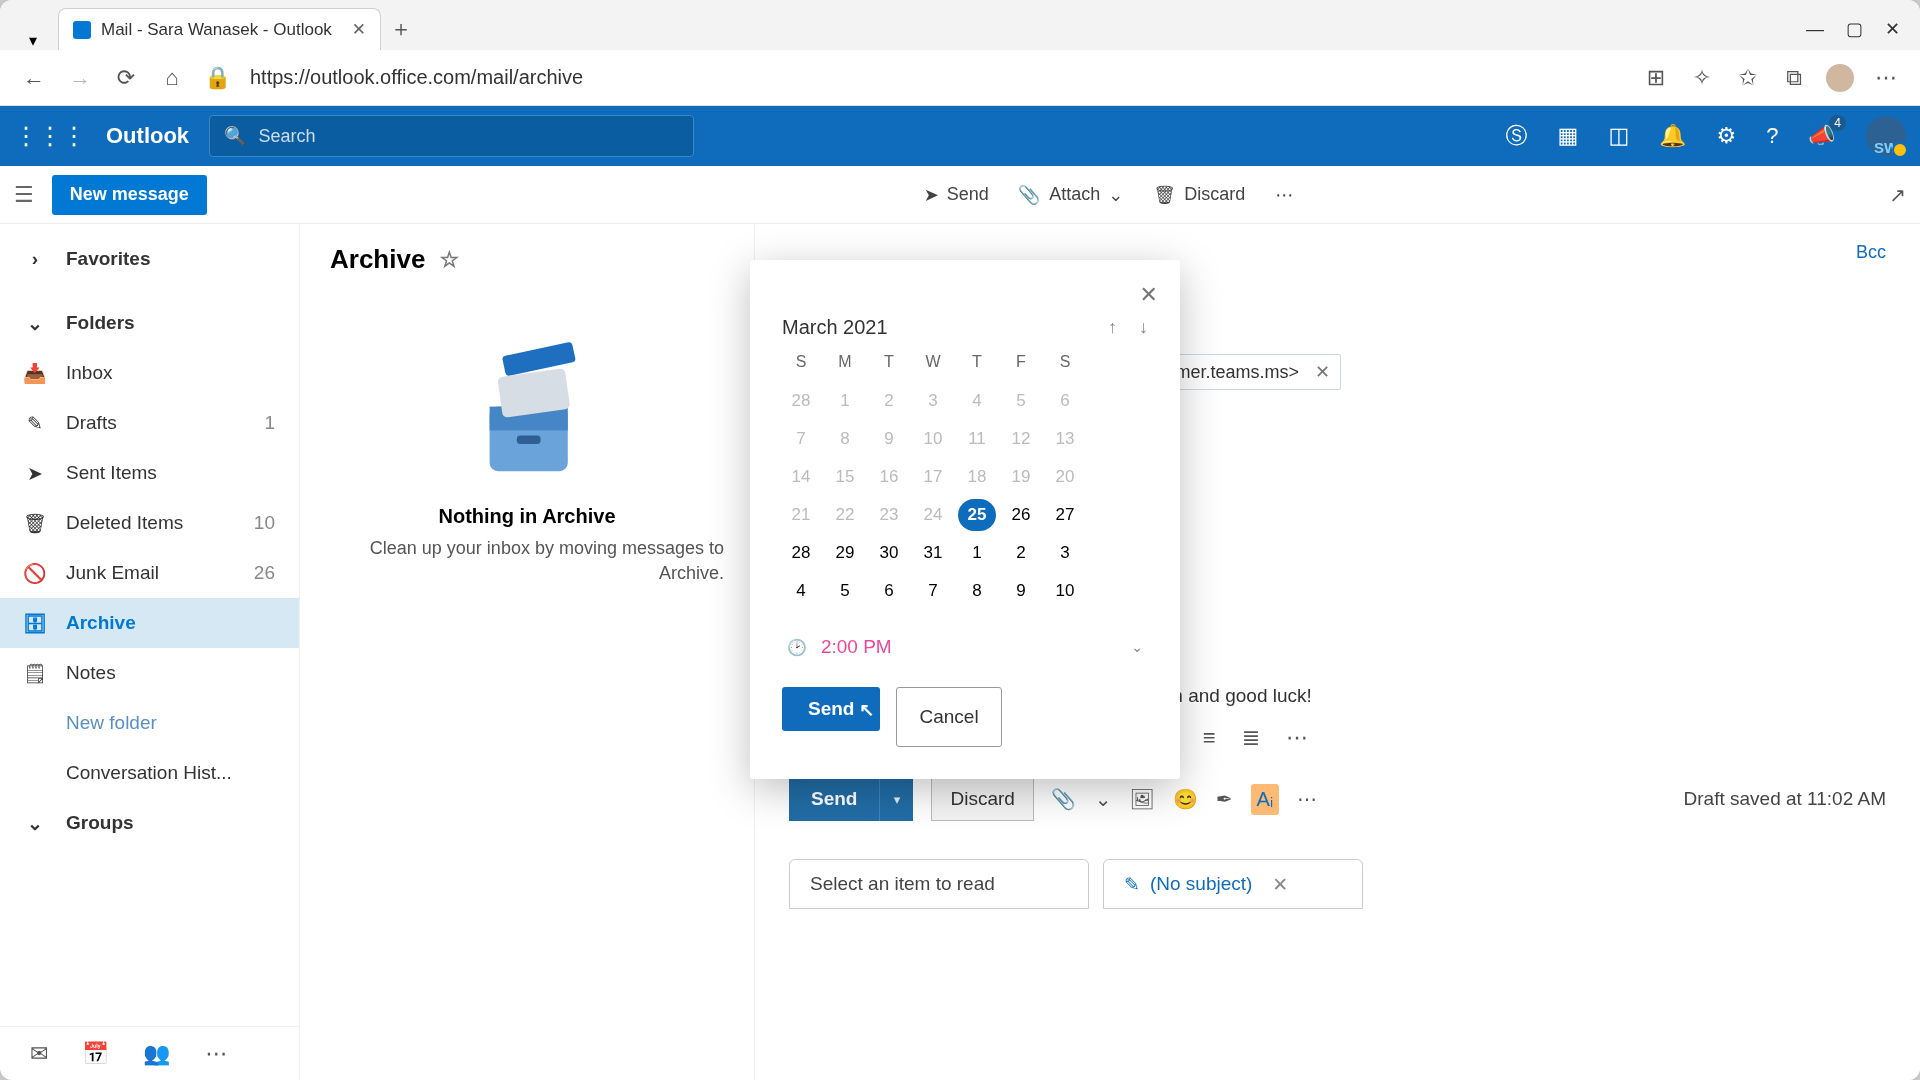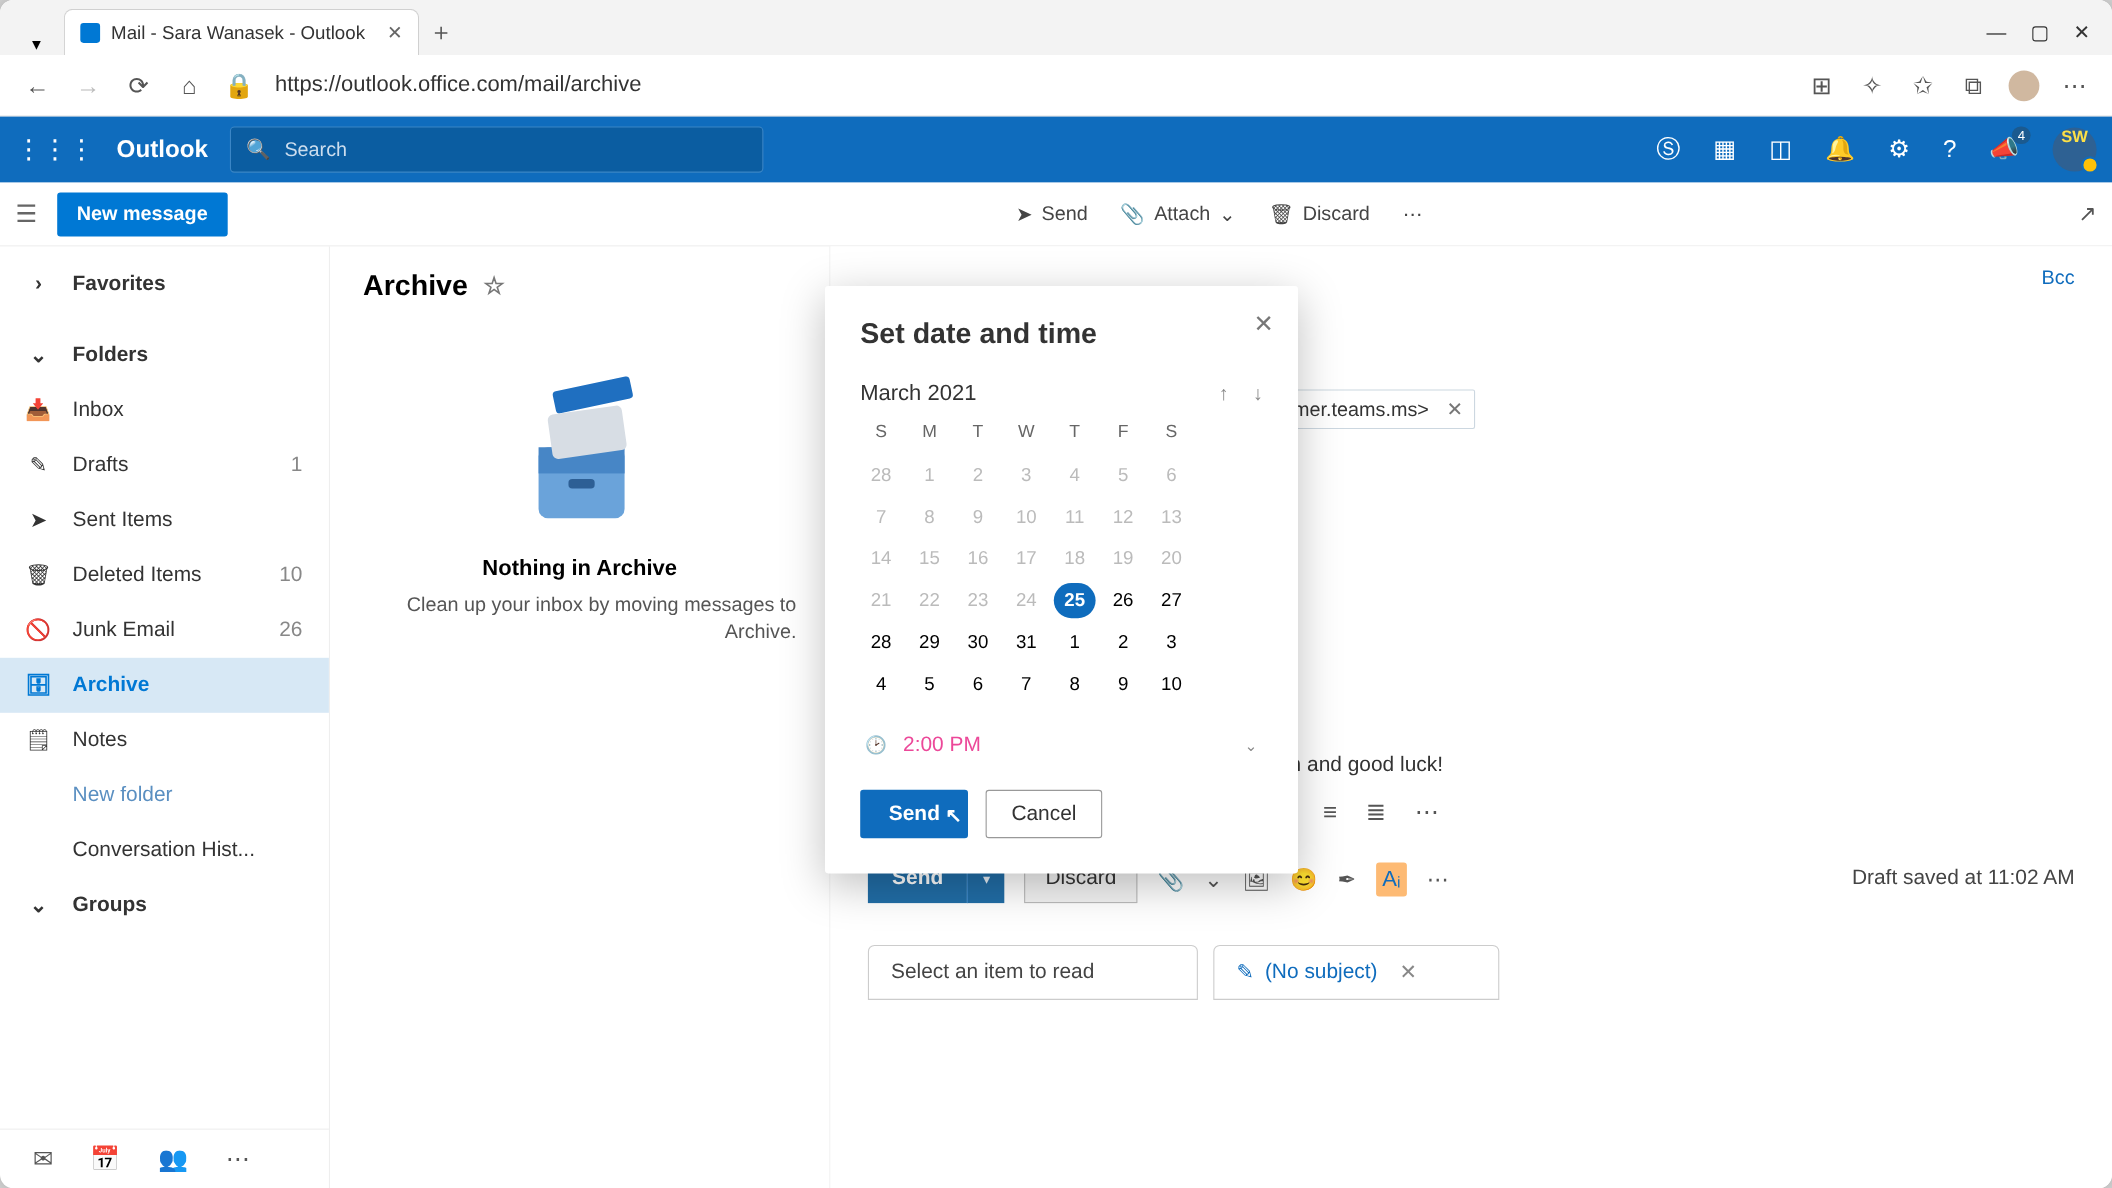--- a/index.html
+++ b/index.html
@@ -44,21 +44,21 @@
   .owa-brand{font-size:22px;font-weight:700;}
   .owa-search{
     background:#0b5da1;min-width:485px;height:42px;border-radius:4px;
     display:flex;align-items:center;gap:12px;padding:0 14px;
     color:#cde;font-size:18px;
     border:1px solid #3b86c6;
   }
   .owa-header-right{margin-left:auto;display:flex;align-items:center;gap:30px;}
   .hdr-icon{font-size:22px;cursor:pointer;position:relative;}
   .badge-dot{position:absolute;top:-8px;right:-10px;background:#1b5a8f;color:#fff;font-size:12px;border-radius:10px;padding:1px 5px;}
-  .owa-me{width:40px;height:40px;border-radius:50%;background:#2e6193;color:#fde047;display:flex;align-items:flex-start;justify-content:center;font-size:15px;font-weight:600;position:relative;}
+  .owa-me{width:40px;height:40px;border-radius:50%;background:#2e6193;color:#7dd3fc;display:flex;align-items:flex-end;justify-content:center;font-size:15px;font-weight:600;position:relative;}
   .owa-me::after{content:"";position:absolute;right:-2px;bottom:-2px;width:12px;height:12px;background:#ffc107;border-radius:50%;border:2px solid #0f6cbd;}
 
   
   .cmdbar{height:58px;background:#fff;display:flex;align-items:center;padding:0 14px;gap:18px;border-bottom:1px solid #eee;}
   .hamburger{font-size:22px;color:#666;cursor:pointer;}
   .new-msg{background:#0078d4;color:#fff;font-size:18px;font-weight:600;height:40px;padding:0 18px;border:none;border-radius:3px;cursor:pointer;}
   .cmd-group{margin-left:auto;display:flex;align-items:center;gap:30px;color:#444;font-size:18px;}
   .cmd-item{display:flex;align-items:center;gap:8px;cursor:pointer;}
   .cmd-spacer{width:560px;}
   .popout{font-size:20px;color:#555;cursor:pointer;}
@@ -127,21 +127,21 @@
   .cal-grid .dow{text-align:center;color:#666;font-size:16px;height:26px;}
   .cal-grid .day{text-align:center;font-size:17px;height:32px;line-height:32px;cursor:pointer;border-radius:16px;}
   .cal-grid .day.dim{color:#bbb;}
   .cal-grid .day.selected{background:#0f6cbd;color:#fff;font-weight:600;}
   .time-row{margin-top:22px;display:flex;align-items:center;gap:14px;border:1px solid transparent;padding:6px 4px;cursor:pointer;}
   .time-row .clk{color:#666;}
   .time-row .tval{font-size:19px;color:#ec4899;}
   .time-row .caret{margin-left:auto;color:#888;font-size:14px;}
   .modal-actions{display:flex;gap:16px;margin-top:22px;}
   .btn-primary{background:#0f6cbd;color:#fff;border:none;font-size:19px;font-weight:600;height:44px;padding:0 26px;cursor:pointer;border-radius:3px;position:relative;}
-  .btn-secondary{background:#fff;color:#333;border:1px solid #999;font-size:19px;height:44px;padding:0 22px;cursor:pointer;border-radius:3px;}
+  .btn-secondary{background:#fff;color:#333;border:1px solid #999;font-size:19px;height:60px;padding:0 22px;cursor:pointer;border-radius:3px;}
   .cursor-ico{position:absolute;right:6px;top:12px;font-size:18px;color:#fff;}
 
   .ico{display:inline-flex;width:22px;justify-content:center;}
 </style>
 </head>
 <body>
 
 <div class="browser">
 
   <div class="tabbar">
@@ -350,21 +350,20 @@
           <span class="pencil-ico">✎</span>
           <span class="sub">(No subject)</span>
           <span class="tab-x">✕</span>
         </div>
       </div>
     </div>
   </div>
 
   <div class="modal-backdrop"></div>
   <div class="modal">
-    <h3>Set date and time</h3>
     <span class="modal-close">✕</span>
     <div class="cal-head">
       <span class="cal-month">March 2021</span>
       <div class="cal-nav">
         <span>↑</span>
         <span>↓</span>
       </div>
     </div>
     <div class="cal-grid" id="cal-grid">
         <div class="dow">S</div>

